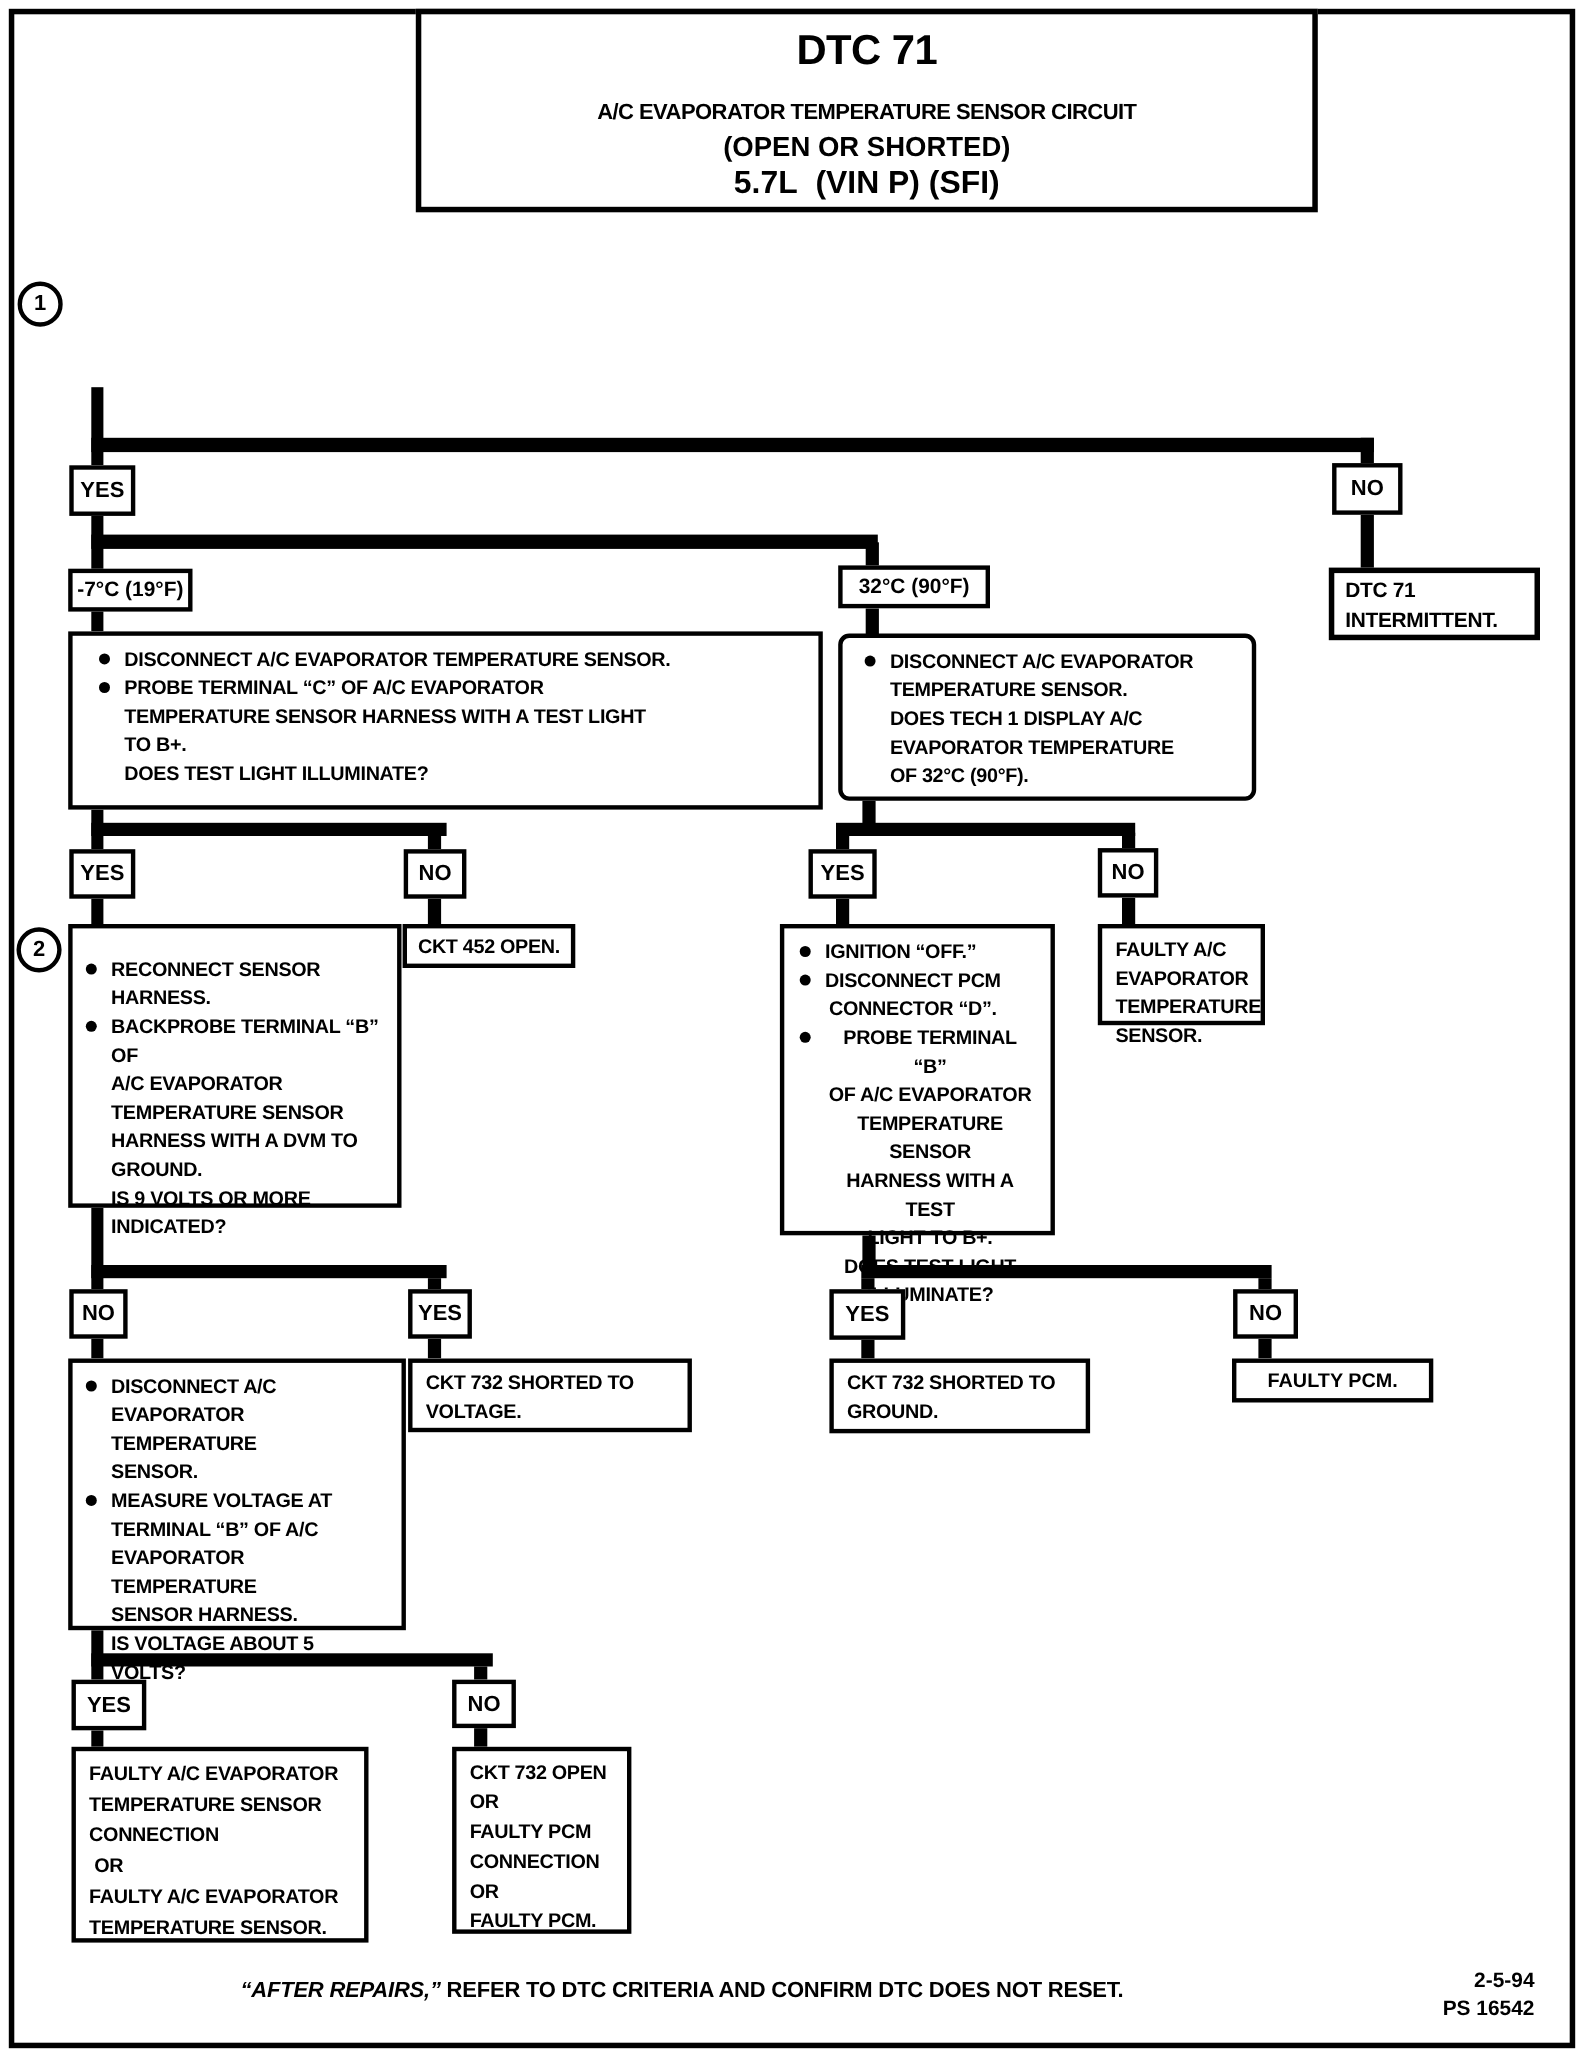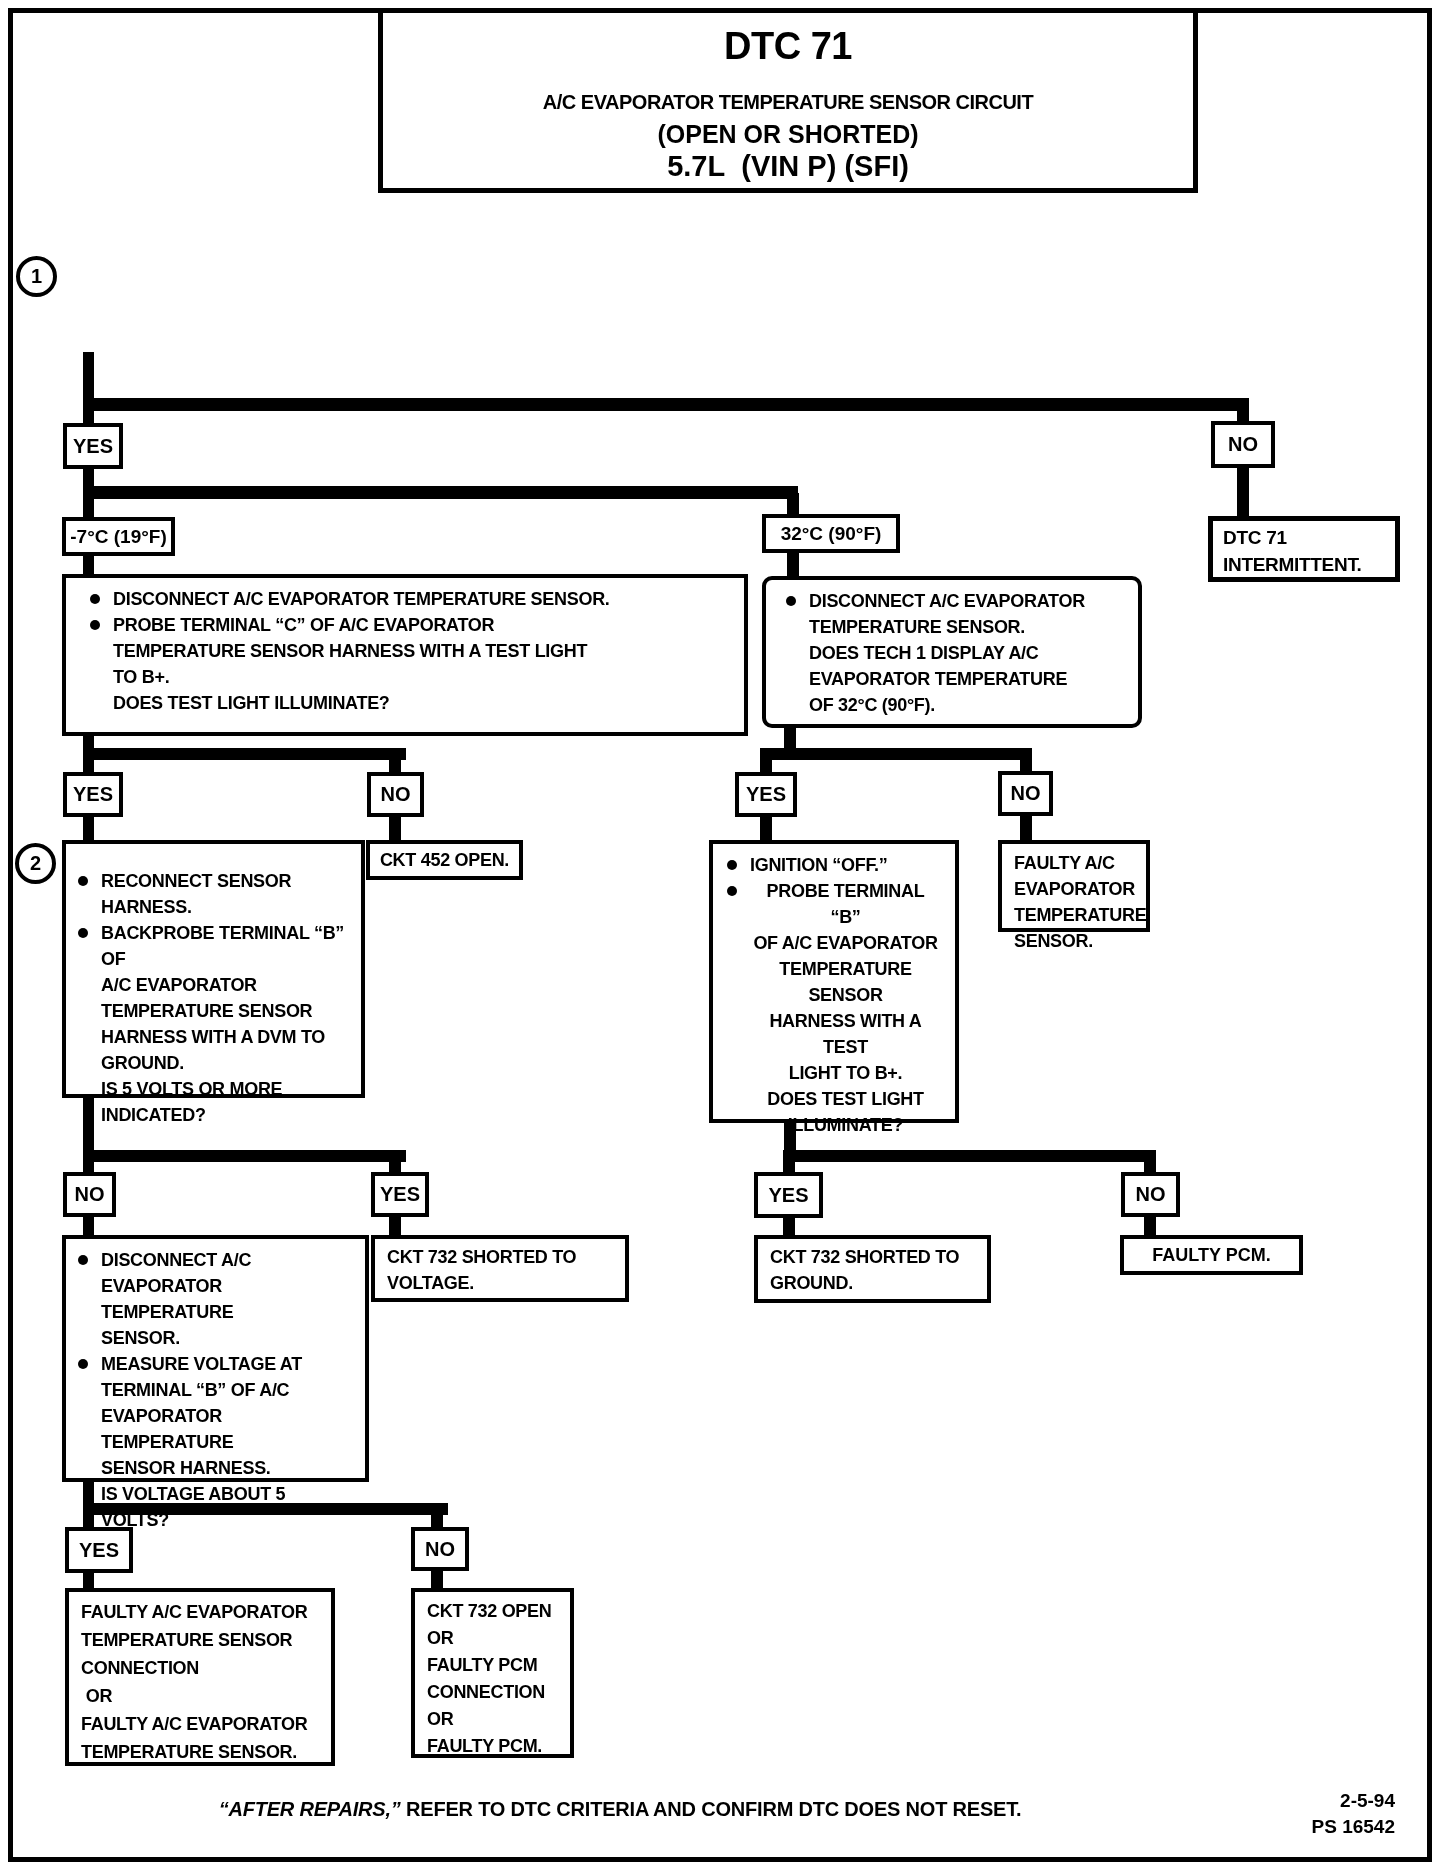--- a/index.html
+++ b/index.html
@@ -138,29 +138,34 @@
       <span class="txt pre">RECONNECT SENSOR
 HARNESS.</span>
     </div>
     <div class="brow">
       <span class="dot"></span>
       <span class="txt pre">BACKPROBE TERMINAL “B” OF
 A/C EVAPORATOR
 TEMPERATURE SENSOR
 HARNESS WITH A DVM TO
 GROUND.
-IS 5 VOLTS OR MORE
+IS 9 VOLTS OR MORE
 INDICATED?</span>
     </div>
   </div>
 
   <div class="node" style="left:709px;top:840px;width:250px;height:283px;padding:8px 14px;text-align:center;">
     <div class="brow">
       <span class="dot"></span>
       <span class="txt pre">IGNITION “OFF.”</span>
+    </div>
+    <div class="brow">
+      <span class="dot"></span>
+      <span class="txt pre">DISCONNECT PCM
+CONNECTOR “D”.</span>
     </div>
     <div class="brow">
       <span class="dot"></span>
       <span class="txt pre">PROBE TERMINAL “B”
 OF A/C EVAPORATOR
 TEMPERATURE SENSOR
 HARNESS WITH A TEST
 LIGHT TO B+.
 DOES TEST LIGHT
 ILLUMINATE?</span>

